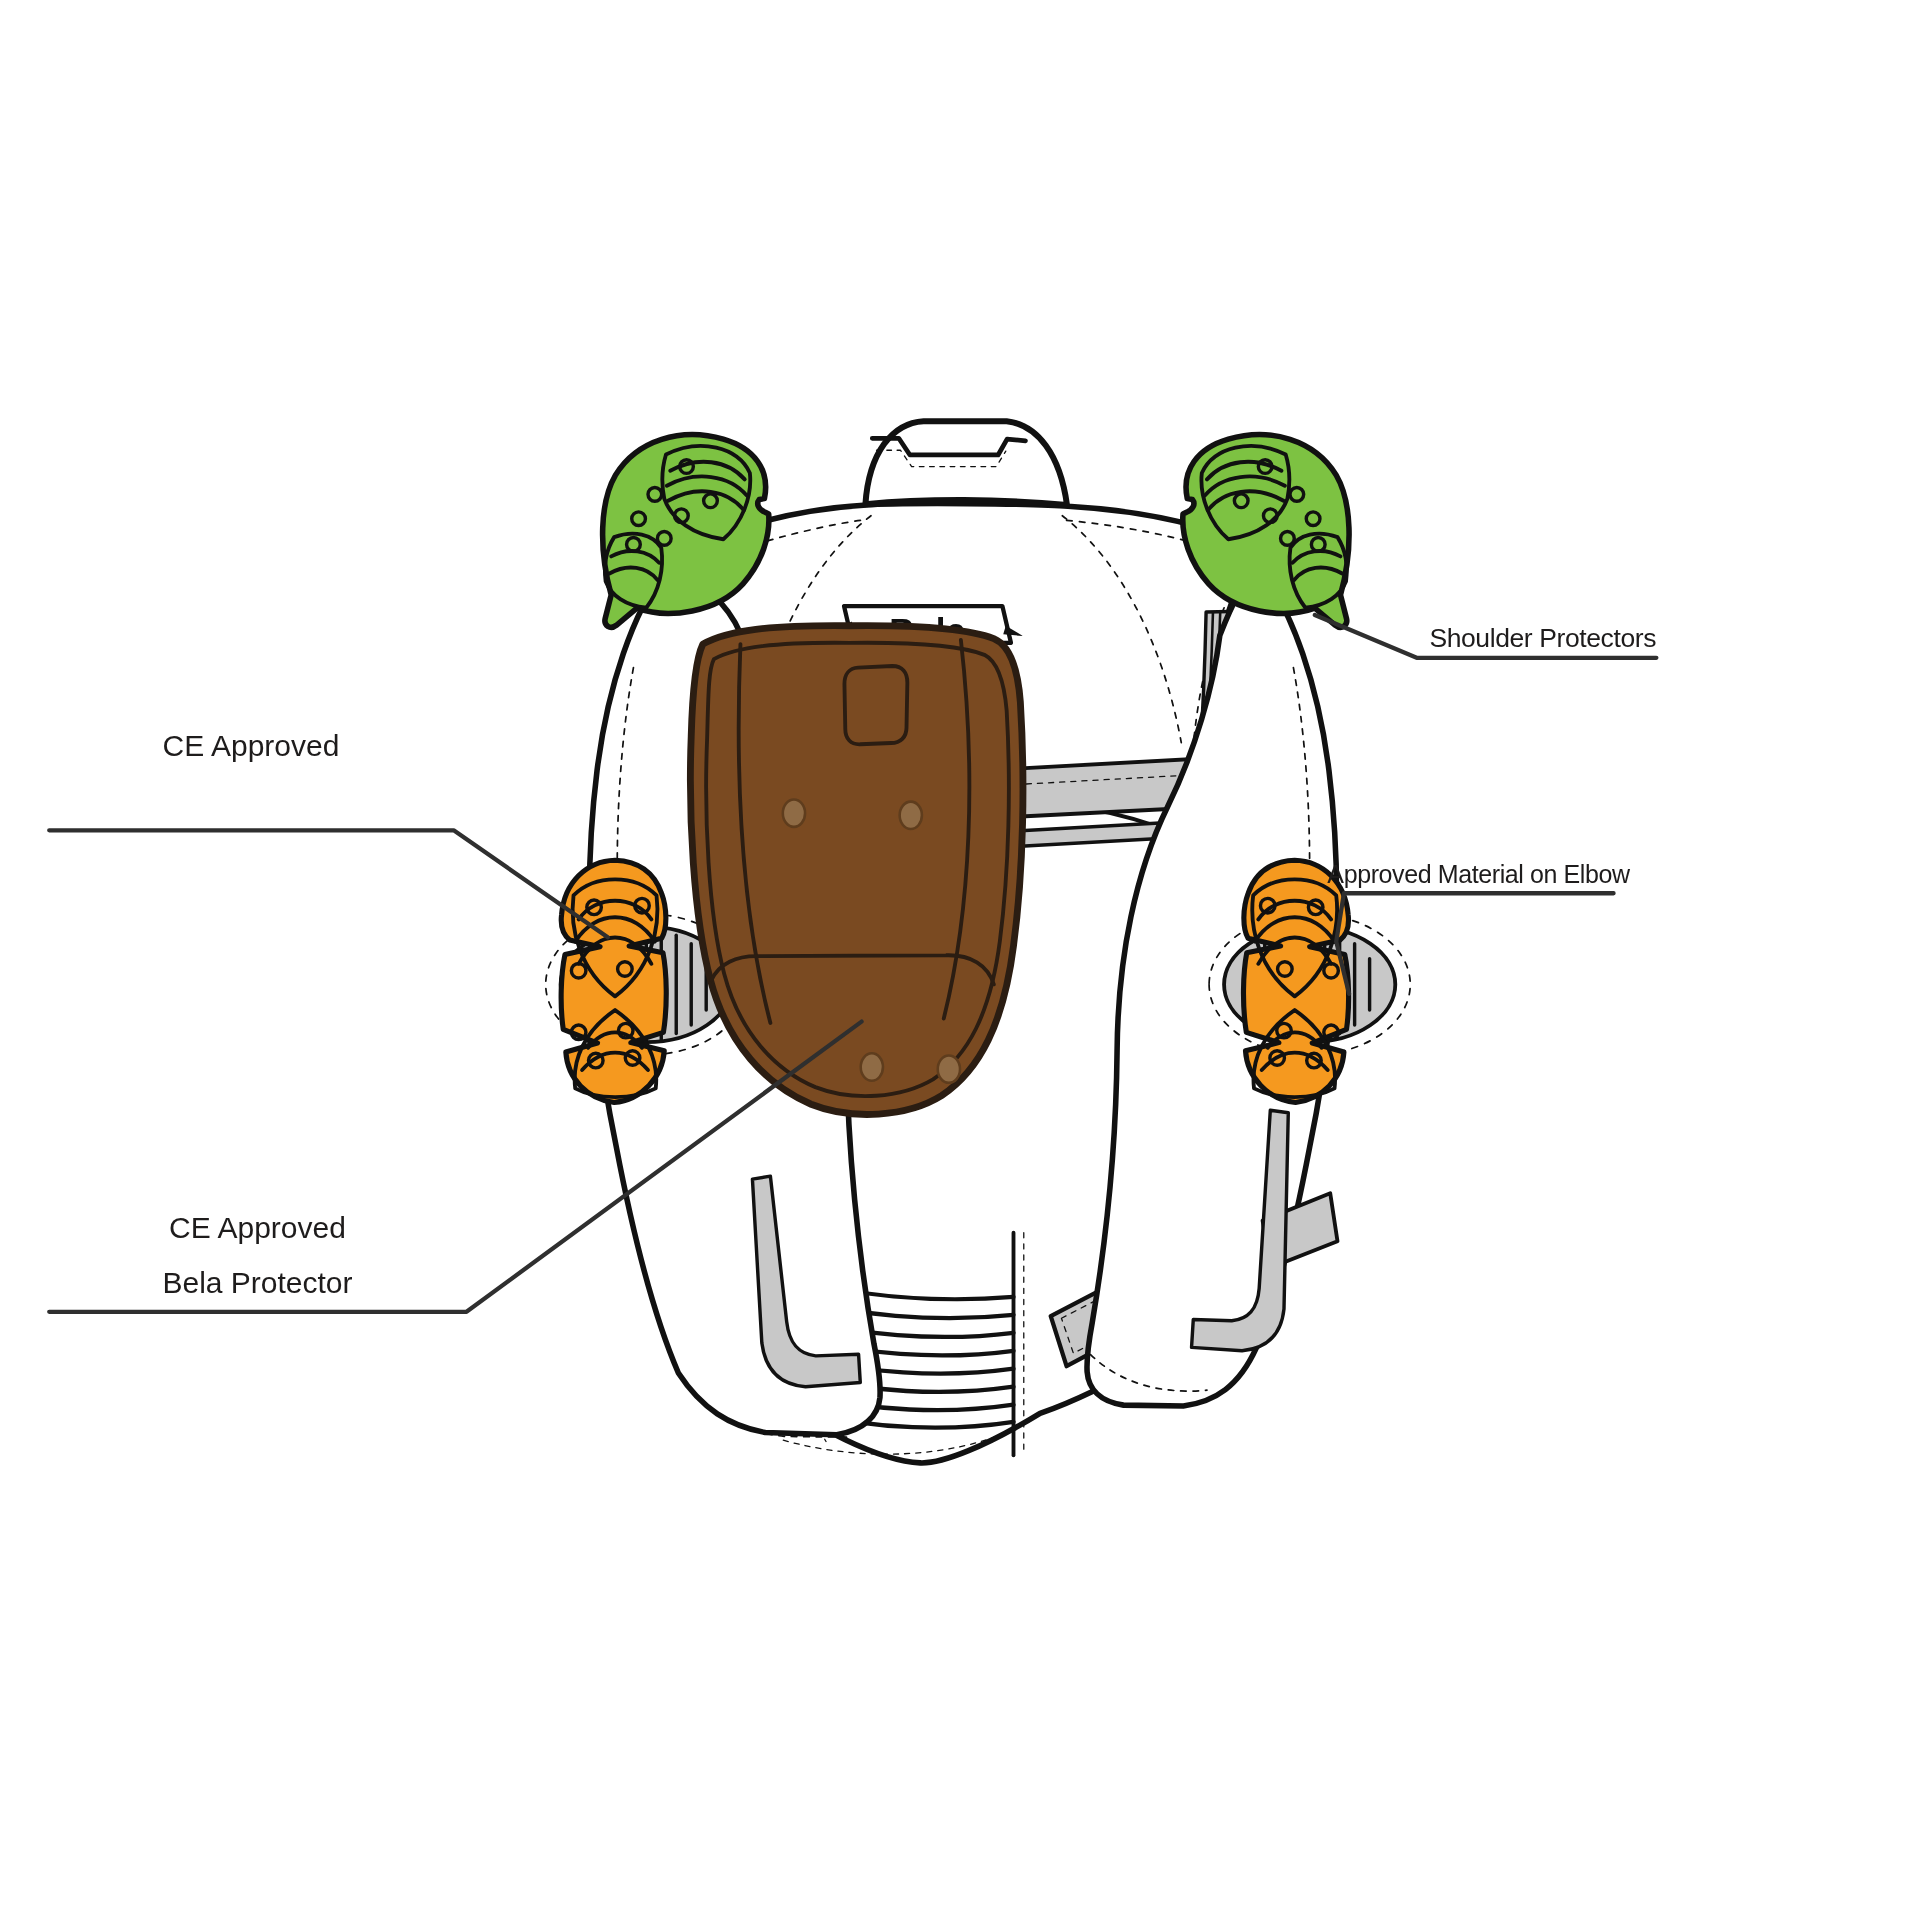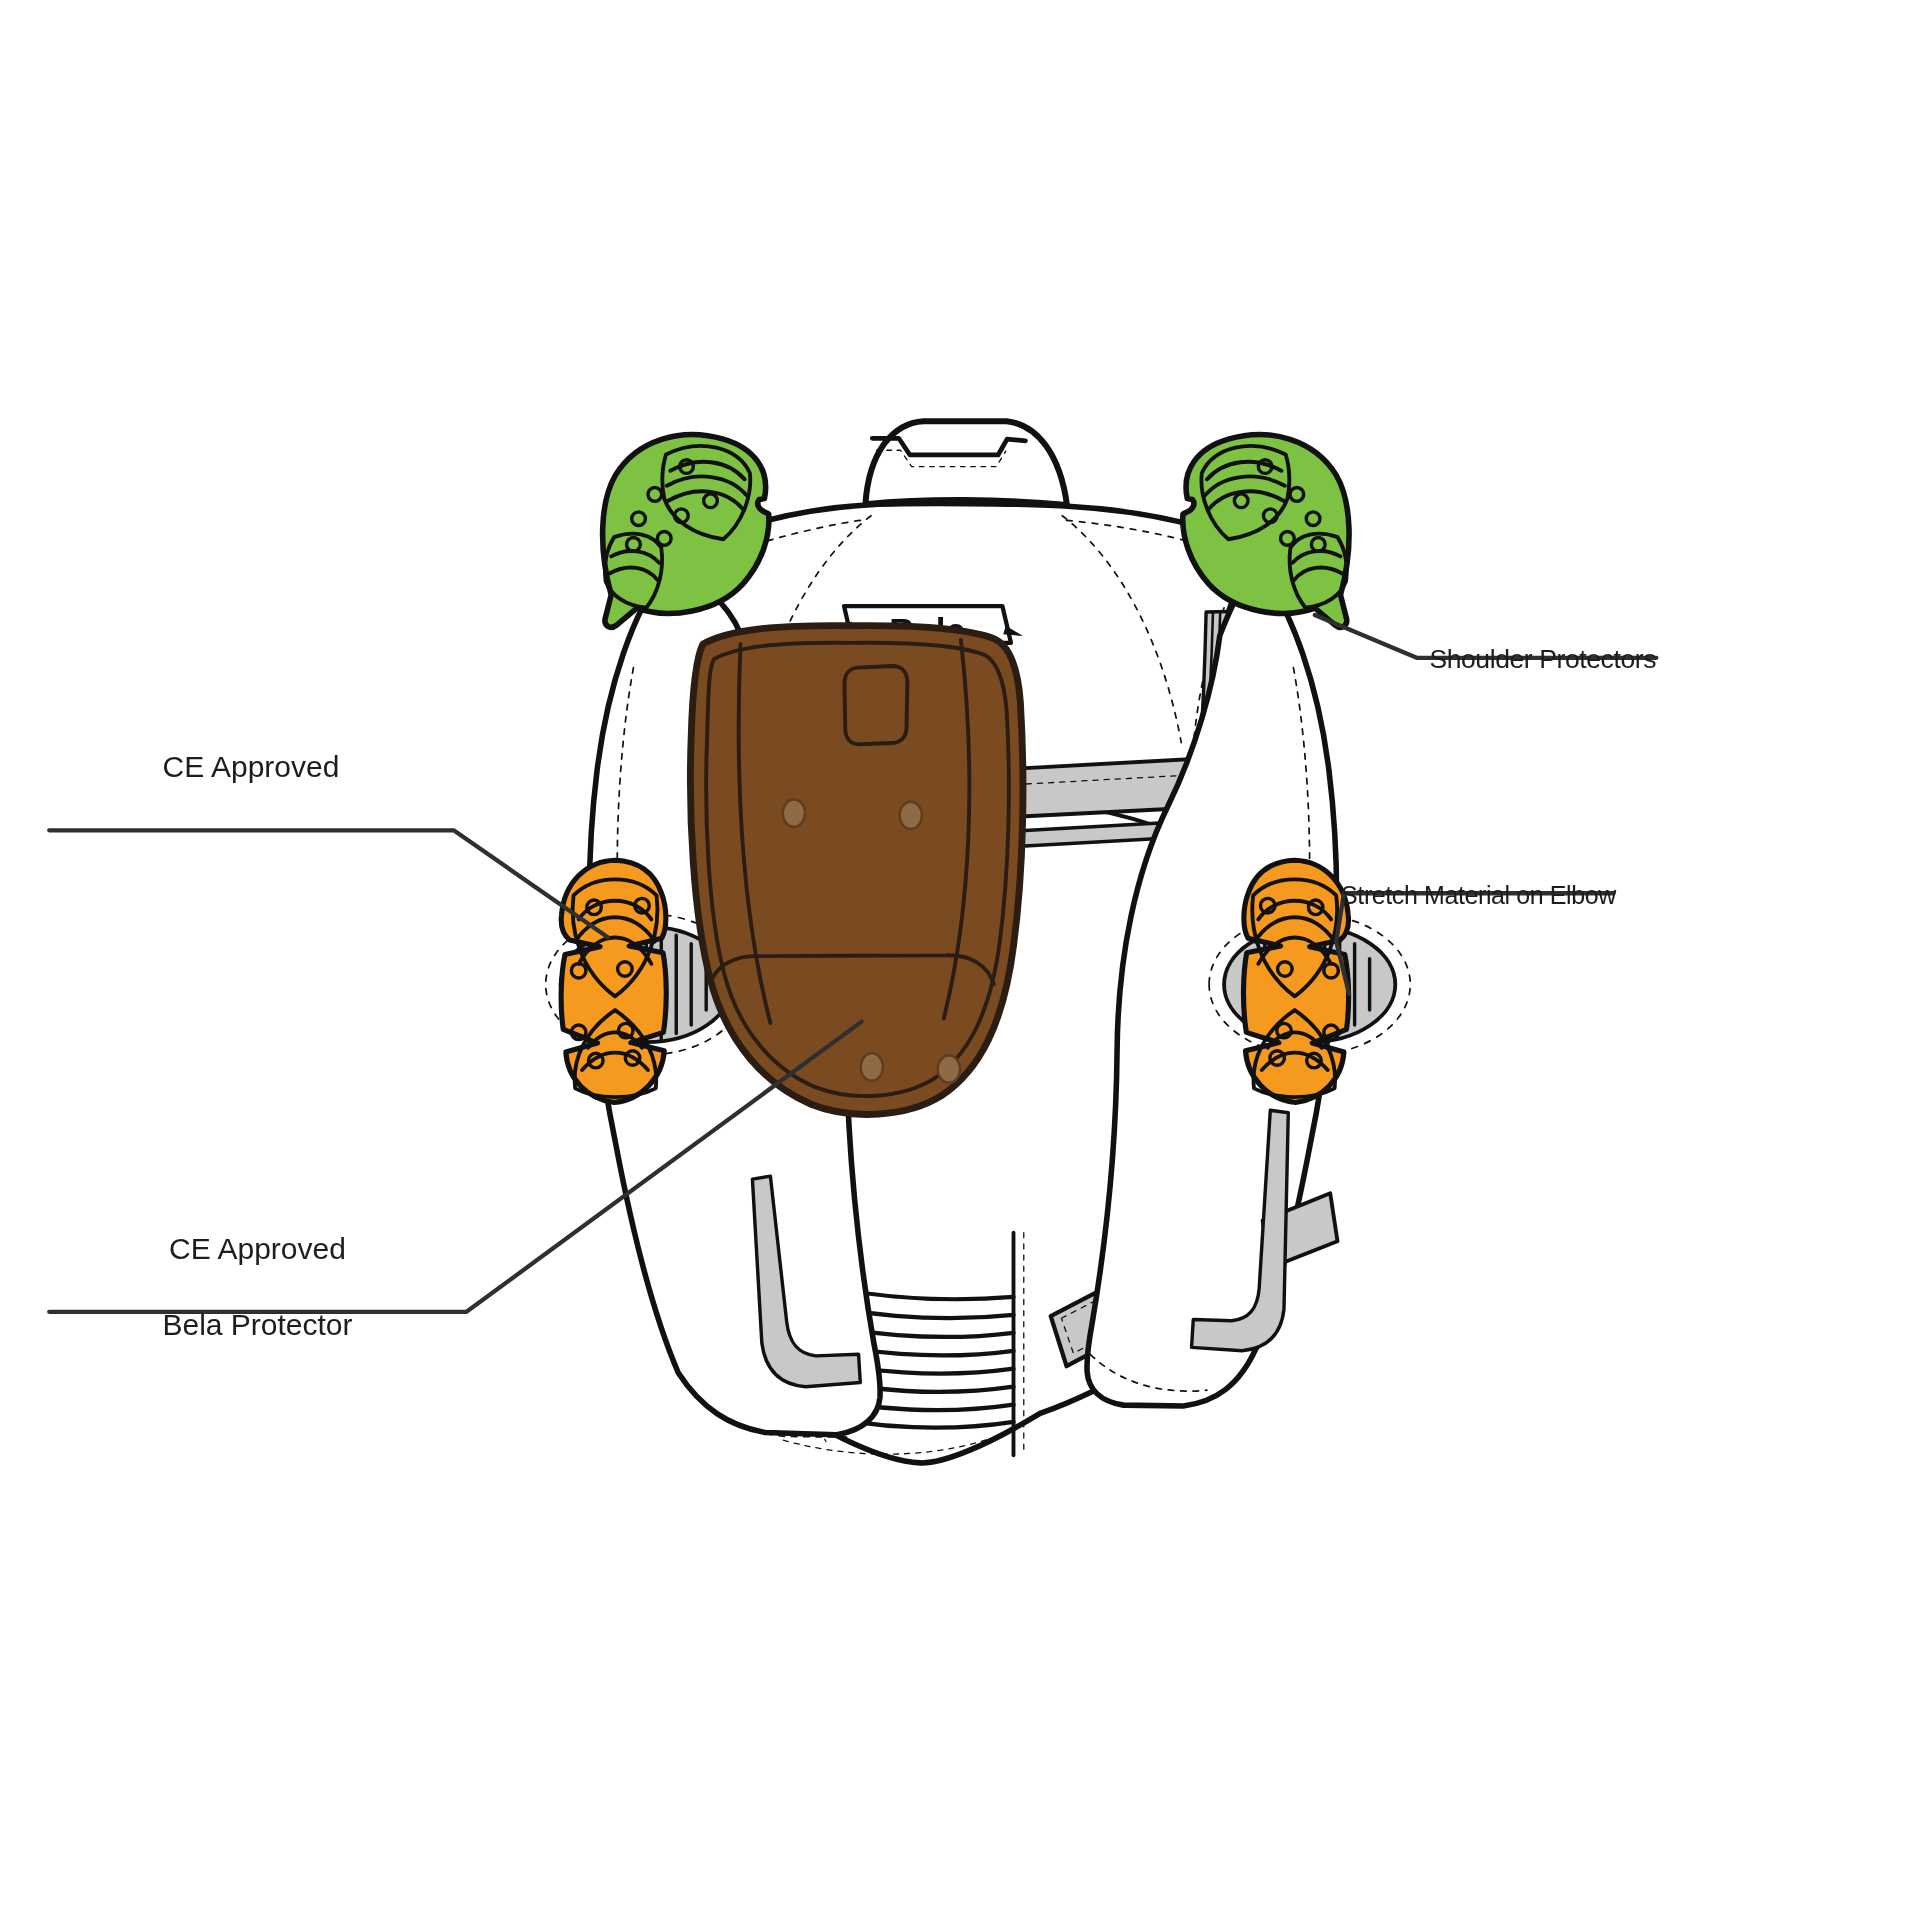--- a/index.html
+++ b/index.html
@@ -4,21 +4,21 @@
 <style>
   :root{
     --green:#7DC242; --orange:#F5991F; --brown:#7A4A21; --brown_line:#2B1D12;
     --gray:#C8C8C8; --line:#111111; --leader:#2F2F2F; --text:#1E1C1C; --rivet:#8F6B45;
   }
   html,body{margin:0;padding:0;background:#fff;}
   .stage{position:relative;width:1926px;height:1926px;background:#fff;overflow:hidden;
          font-family:"Liberation Sans", sans-serif;}
   .stage svg{position:absolute;left:0;top:0;width:1926px;height:1926px;}
   .callout{position:absolute;color:var(--text);z-index:2;}
-  .callout .ln{display:block;white-space:nowrap;margin-top:21px;}
+  .callout .ln{display:block;white-space:nowrap;}
   .cal-left{font-size:30px;line-height:55px;text-align:center;}
   .cal-right{font-size:26.5px;line-height:34px;letter-spacing:-0.4px;}
   #callout-elbow{left:49px;top:718px;width:404px;}
   #callout-back{left:49px;top:1200px;width:417px;}
   #callout-shoulder{left:1361px;top:621px;width:295px;text-align:right;}
   #callout-stretch{left:1301px;top:857px;width:355px;text-align:center;font-size:25px;}
 </style>
 </head>
 <body>
 
@@ -262,17 +262,17 @@
 <div class="callout cal-left" id="callout-back">
   <span class="ln">CE Approved</span>
   <span class="ln">Bela Protector</span>
 </div>
 
 <div class="callout cal-right" id="callout-shoulder">
   <span class="ln">Shoulder Protectors</span>
 </div>
 
 <div class="callout cal-right" id="callout-stretch">
-  <span class="ln">Stretch Material on Elbow</span>
+  <span class="ln">Approved Material on Elbow</span>
 </div>
 
 </div>
 
 
 </body></html>

